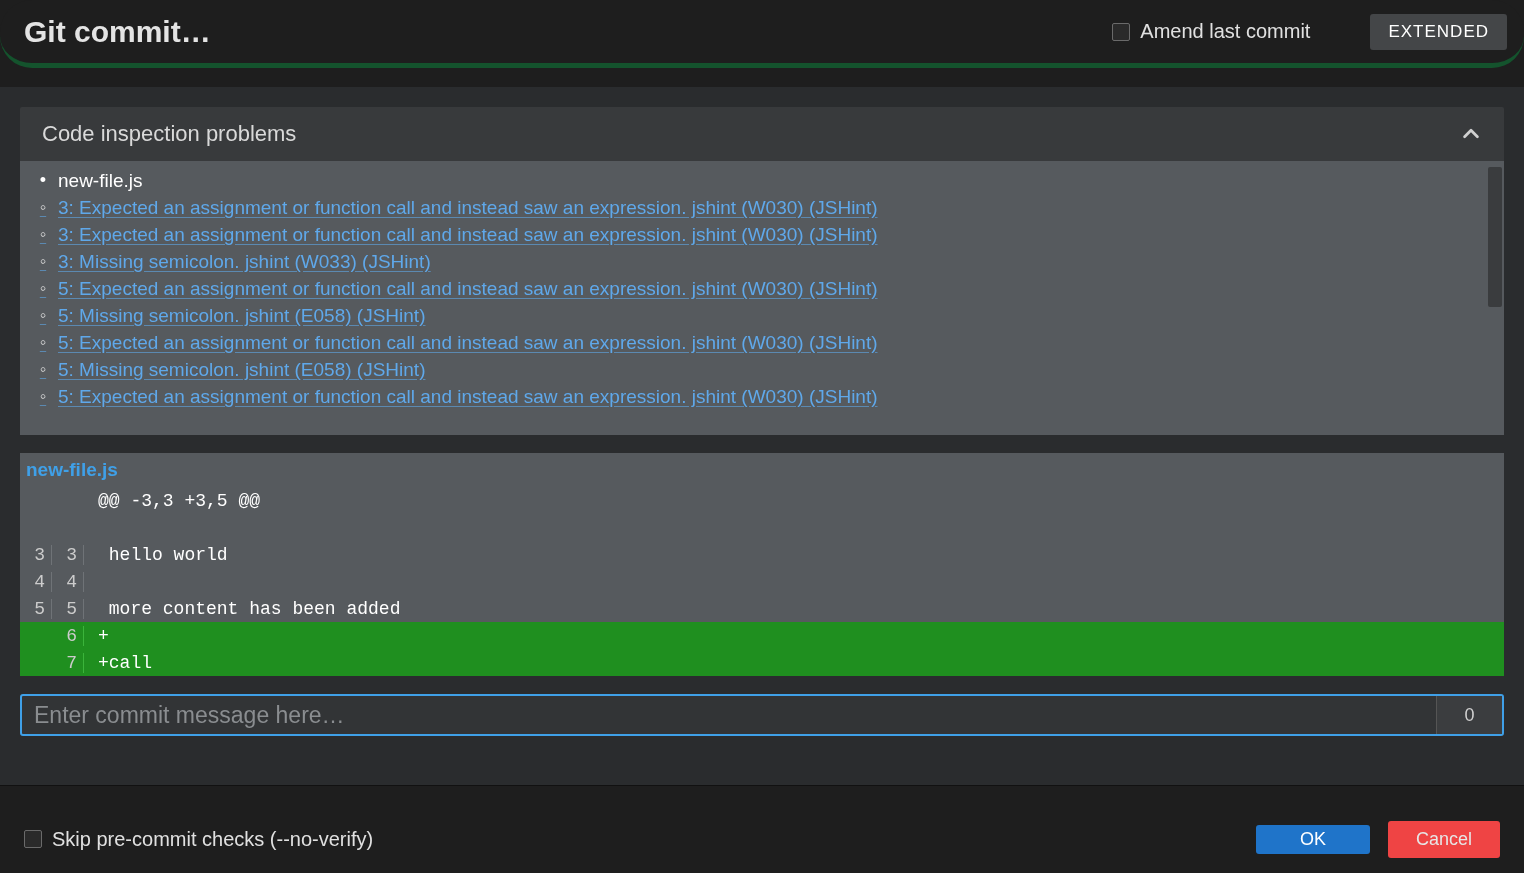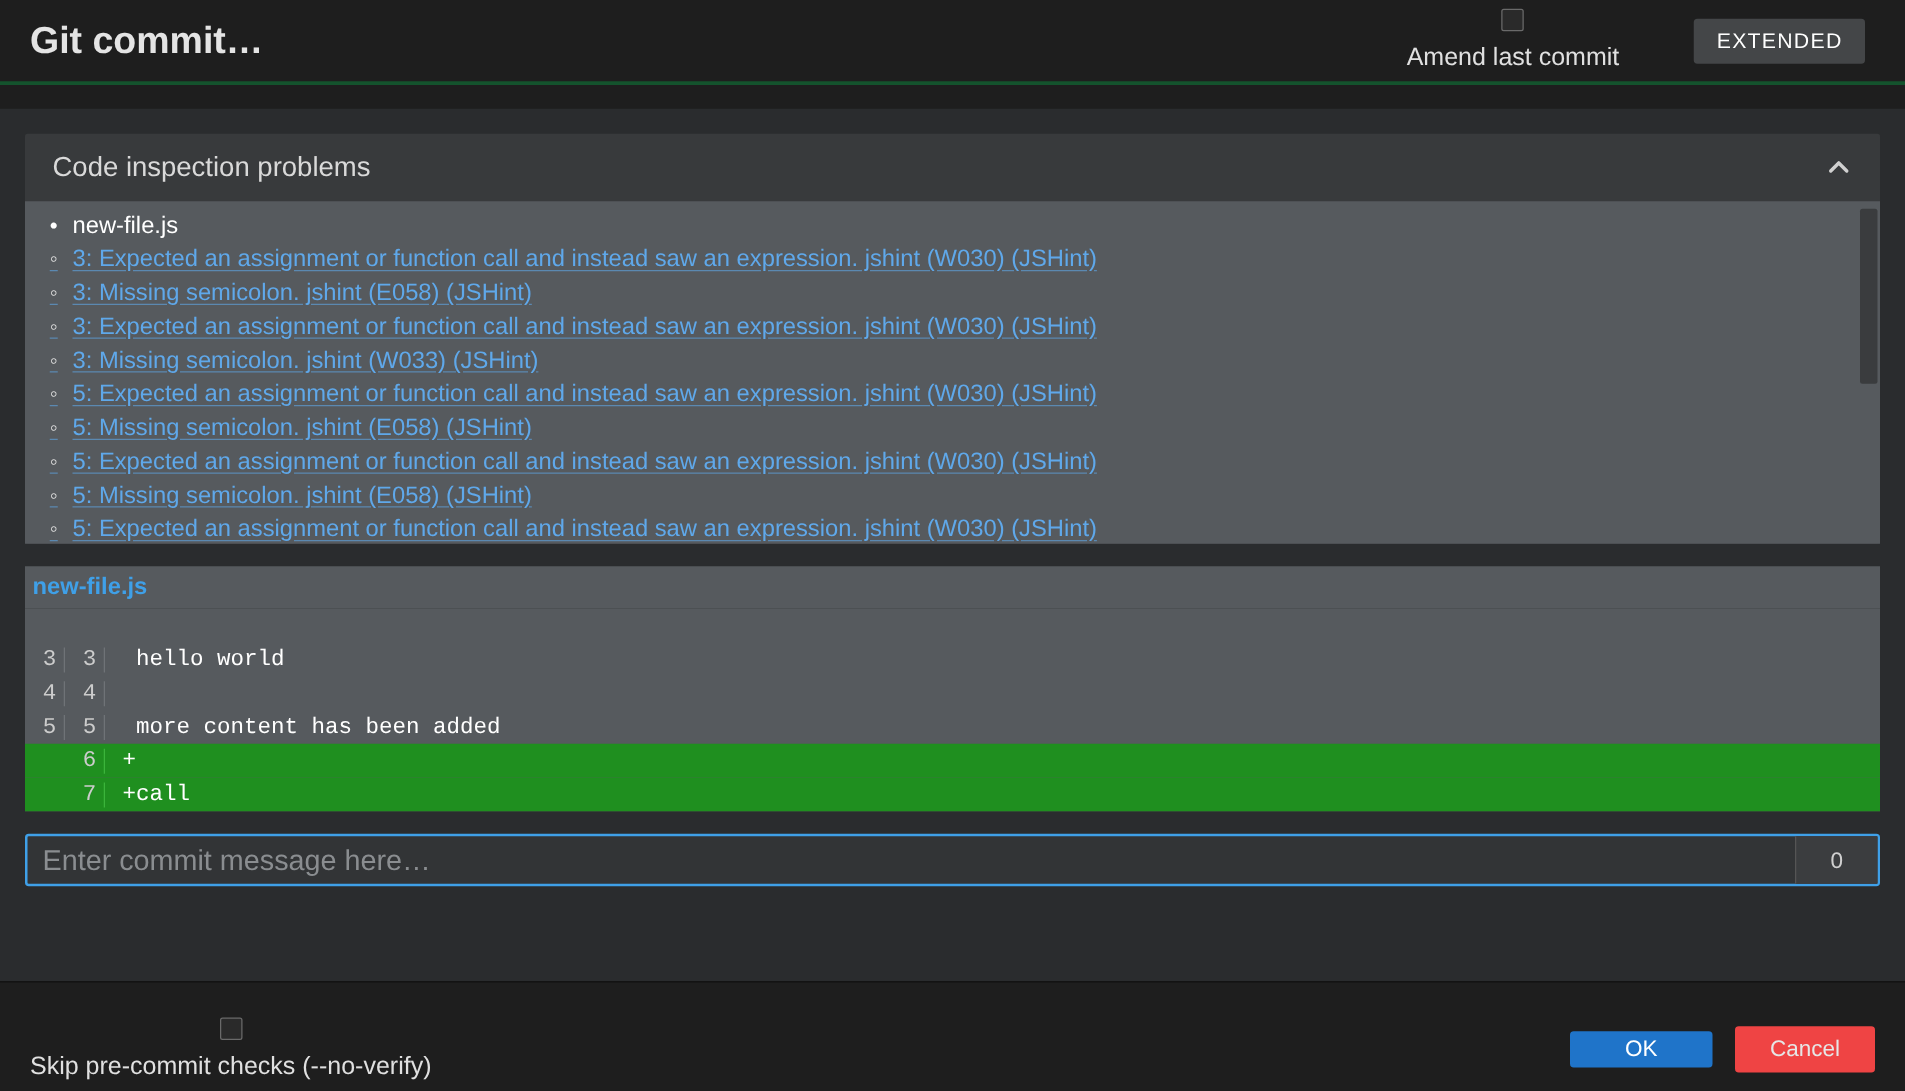--- a/index.html
+++ b/index.html
@@ -9,39 +9,39 @@
     color: #d4d4d4;
     font-family: "Segoe UI", "Helvetica Neue", Arial, sans-serif;
     font-size: 18px;
   }
 
   
   .header {
     display: flex;
     align-items: center;
     height: 68px;
-    padding: 0 32px 0 24px;
+    padding: 0 17px 0 24px;
     background: #1e1e1e;
-    border-bottom: 3px solid #14532d;
+    border-bottom: 5px solid #14532d;
+    border-radius: 32px;
   }
   .header-title {
     font-size: 30px;
     font-weight: 600;
     color: #e4e4e4;
     flex: 0 0 auto;
   }
   .header-spacer { flex: 1; }
   .check-wrap {
     display: flex;
     align-items: center;
     gap: 10px;
     font-size: 20px;
     color: #e0e0e0;
     margin-right: 60px;
-    flex-direction: column;
   }
   .checkbox {
     width: 18px; height: 18px;
     border: 1px solid #6a6a6a;
     border-radius: 2px;
     background: #2a2a2a;
   }
   .btn-extended {
     background: #444648;
     color: #ffffff;
@@ -221,36 +221,40 @@
       <span class="chevron">
         <svg viewBox="0 0 24 24" fill="none" stroke-width="3" stroke-linecap="round" stroke-linejoin="round">
             <polyline points="5 15 12 8 19 15"></polyline>
           </svg>
       </span>
     </div>
     <div class="problems">
       <ul id="problems-ul">
           <li class="file-li">new-file.js</li>
           <li class="issue-li">3: Expected an assignment or function call and instead saw an expression. jshint (W030) (JSHint)</li>
-          <li class="issue-li">3: Missing semicolon. jshint (E058) (JSHint)</li>
           <li class="issue-li">3: Expected an assignment or function call and instead saw an expression. jshint (W030) (JSHint)</li>
           <li class="issue-li">3: Missing semicolon. jshint (W033) (JSHint)</li>
           <li class="issue-li">5: Expected an assignment or function call and instead saw an expression. jshint (W030) (JSHint)</li>
           <li class="issue-li">5: Missing semicolon. jshint (E058) (JSHint)</li>
           <li class="issue-li">5: Expected an assignment or function call and instead saw an expression. jshint (W030) (JSHint)</li>
           <li class="issue-li">5: Missing semicolon. jshint (E058) (JSHint)</li>
           <li class="issue-li">5: Expected an assignment or function call and instead saw an expression. jshint (W030) (JSHint)</li>
         </ul>
       <div class="scrollbar-thumb"></div>
     </div>
   </div>
 
   <div class="diff-panel">
     <div class="diff-file">new-file.js</div>
     <div class="diff-body" id="diff-body">
+        <div class="diff-row hunk">
+          <div class="gut"></div>
+          <div class="gut2"></div>
+          <div class="code">@@ -3,3 +3,5 @@</div>
+        </div>
         <div class="diff-row">
           <div class="gut"></div>
           <div class="gut2"></div>
           <div class="code"></div>
         </div>
         <div class="diff-row">
           <div class="gut">3</div>
           <div class="gut2">3</div>
           <div class="code"> hello world</div>
         </div>

